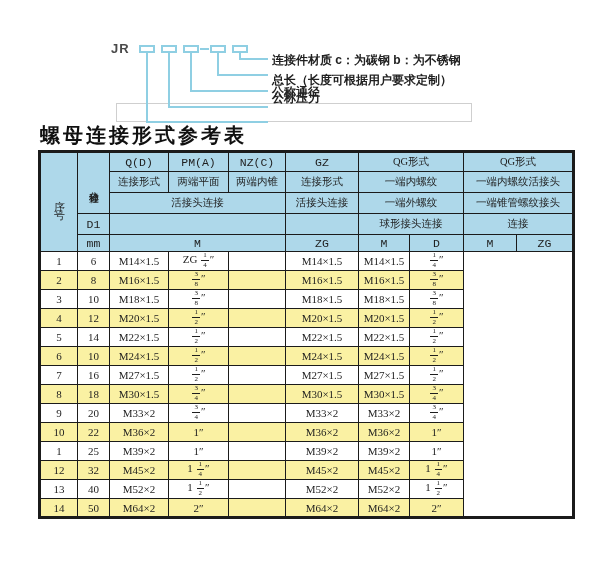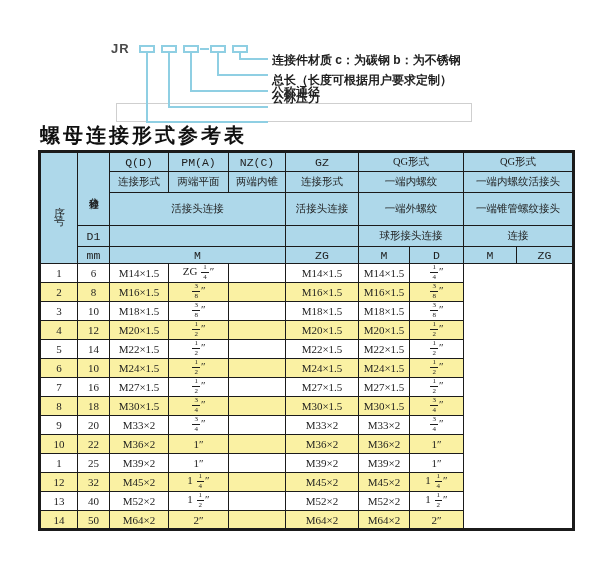--- a/index.html
+++ b/index.html
@@ -30,21 +30,21 @@
     font-family:"Liberation Serif",serif;letter-spacing:3px;white-space:nowrap;}
 
   
   table.ref{position:absolute;left:38px;top:150px;width:534px;border-collapse:collapse;table-layout:fixed;
     font-family:"Liberation Serif",serif;color:#1e1e1e;}
   table.ref{border:3px solid var(--ink);}
   table.ref th,table.ref td{border:1px solid var(--ink);text-align:center;vertical-align:middle;
     padding:0;overflow:hidden;white-space:nowrap;}
   thead th{background:var(--header-blue);font-weight:normal;font-size:10.5px;}
   thead th.lat{font-size:11.5px;font-family:Liberation Mono, monospace;}
-  .hr1{height:20px}.hr2{height:21px}.hr3{height:33px}.hr4{height:21px}.hr5{height:17px}
+  .hr1{height:20px}.hr2{height:21px}.hr3{height:21px}.hr4{height:21px}.hr5{height:17px}
   tbody td{height:19px;font-size:11px;border-top-width:2px;border-bottom-width:2px;background:#fff;}
   tbody tr:nth-child(even) td{background:var(--row-yellow);}
   .vtext{writing-mode:vertical-rl;text-orientation:upright;display:inline-block;}
   .seq .vtext{letter-spacing:9px;font-size:11px;}
   .dn .vtext{letter-spacing:1px;font-size:10px;}
 
   
   .fr{display:inline-flex;flex-direction:column;align-items:center;font-size:7px;line-height:1.15;
     vertical-align:middle;position:relative;top:-1px;margin:0 1px;}
   .fr .n{border-bottom:1px solid #1e1e1e;padding:0 2px;}

